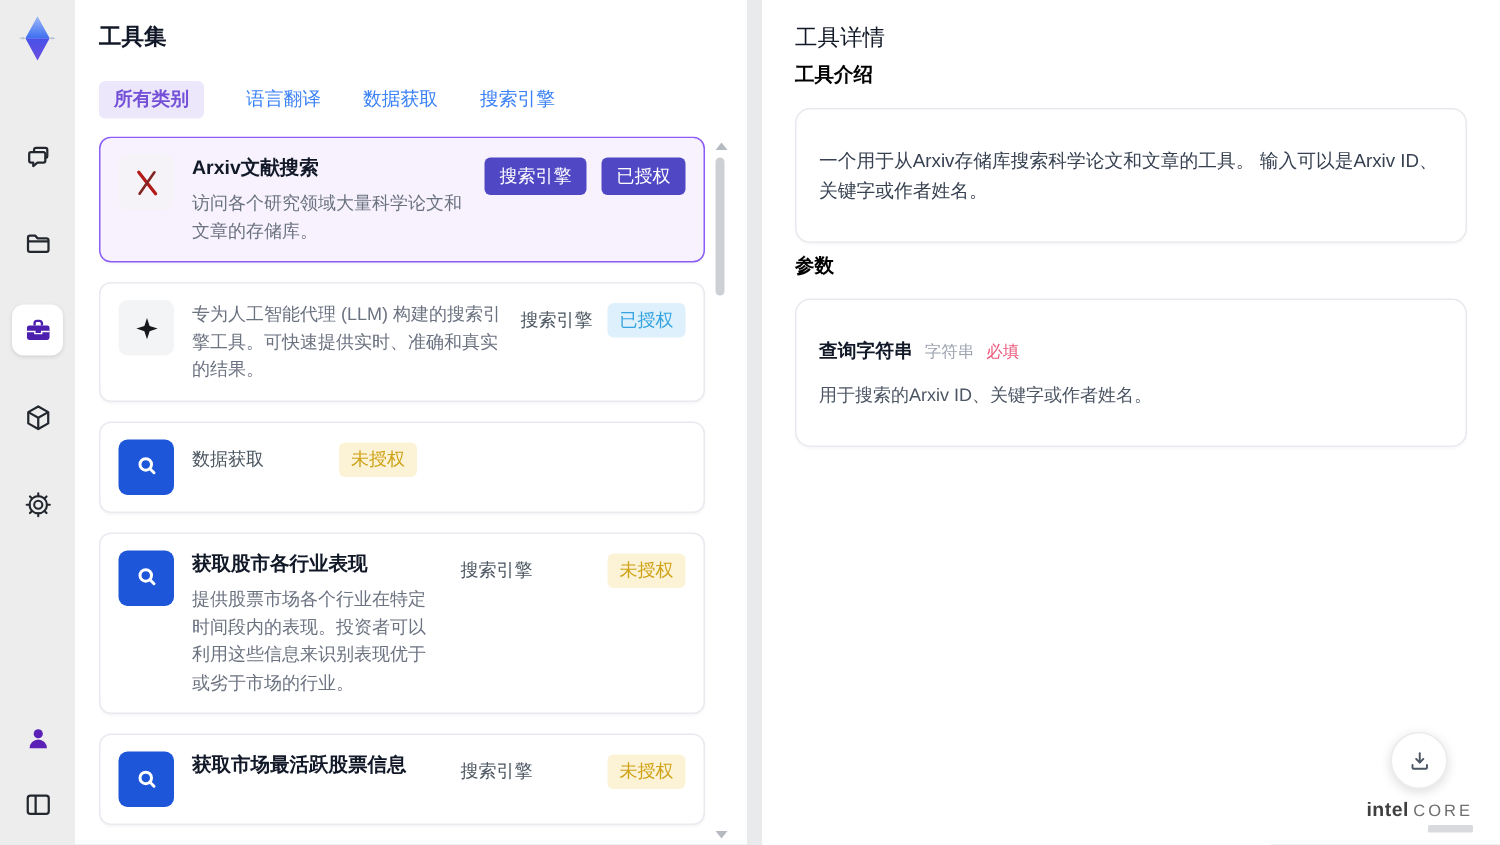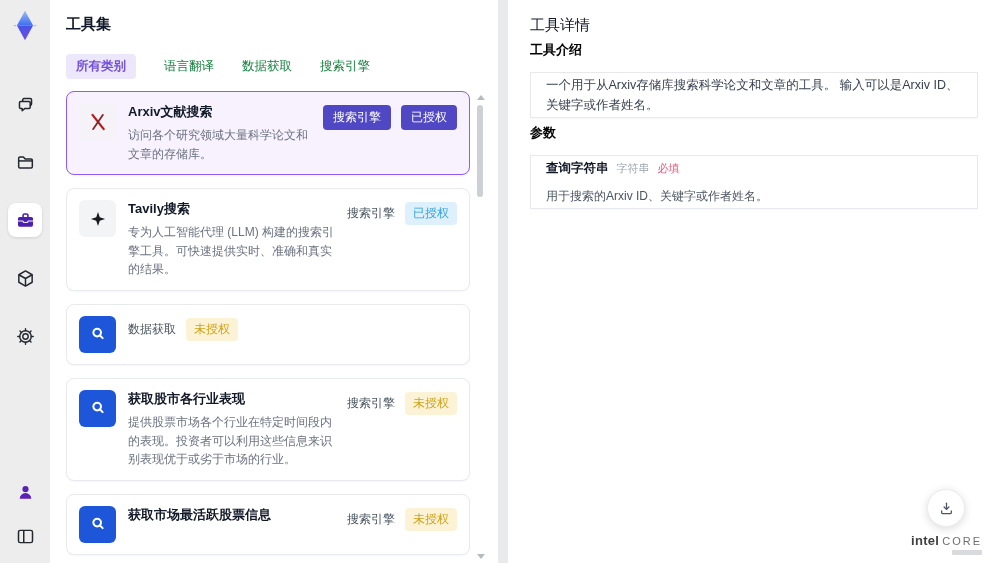--- a/index.html
+++ b/index.html
@@ -26,21 +26,21 @@
   .rail-bottom { margin-top:auto; display:flex; flex-direction:column; gap:10px; align-items:center; }
 
   
   .tools-panel {
     width:448px; flex:none; background:#ffffff;
     padding:15px 12px 0 16px; display:flex; flex-direction:column;
     margin-right:10px;
   }
   .panel-title { font-size:15px; font-weight:700; color:#111827; }
   .tabs { display:flex; align-items:center; gap:28px; margin:20px 0 12px; font-size:12.5px; }
-  .tab { color:#15803d; cursor:pointer; white-space:nowrap; }
+  .tab { color:#3b82f6; cursor:pointer; white-space:nowrap; }
   .tab.active {
     background:#ece7fb; color:#7450d8; font-weight:700;
     padding:4px 10px; border-radius:4px;
   }
   .cards-wrap { position:relative; flex:1; overflow:hidden; padding-right:16px; }
   .cards { display:flex; flex-direction:column; gap:13px; }
   .card {
     background:#ffffff; border:1px solid #e8eaef; border-radius:8px;
     padding:11px 12px; display:flex; gap:12px; cursor:pointer;
     box-shadow:0 1px 2px rgba(15,23,42,.04); flex:none;
@@ -57,42 +57,42 @@
   .card-title { font-size:13px; font-weight:700; color:#111827; margin-bottom:5px; }
   .card-desc { font-size:12px; color:#6b7280; line-height:1.55; }
   .card-side { flex:none; display:flex; gap:10px; align-items:flex-start; padding-top:2px; }
   .badge-solid {
     background:#5047c5; color:#ffffff; font-size:12px;
     padding:4px 10px; border-radius:4px; white-space:nowrap;
   }
   .cat-text { color:#4a5560; font-size:12px; padding-top:3px; white-space:nowrap; }
   .badge { font-size:12px; padding:3px 8px; border-radius:4px; white-space:nowrap; }
   .badge.auth   { background:#def0fb; color:#35a3e0; }
-  .badge.unauth { background:#fcf3d7; color:#cfa216; }
+  .badge.unauth { background:#fcf3d7; color:#cfa216;margin-left:40px; }
 
   
   .vscroll { position:absolute; top:0; right:1px; bottom:0; width:10px; }
   .vscroll .arrow-up, .vscroll .arrow-down {
     position:absolute; left:2px; width:0; height:0;
     border-left:4px solid transparent; border-right:4px solid transparent;
   }
   .vscroll .arrow-up   { top:4px;  border-bottom:5px solid #b6bac1; }
   .vscroll .arrow-down { bottom:4px; border-top:5px solid #b6bac1; }
   .vscroll .thumb {
     position:absolute; top:14px; left:2px; width:6px; height:92px;
     background:#cdd0d5; border-radius:3px;
   }
 
   
   .details-panel { flex:1; background:#ffffff; padding:16px 22px; position:relative; }
   .details-title { font-size:15px; font-weight:400; color:#111827; }
   .section-h { font-size:13px; font-weight:700; color:#000000; margin-top:6px; }
   .info-box {
-    margin-top:13px; border:1px solid #e7e9ee; border-radius:0;
-    padding:2px 15px; font-size:12.5px; color:#374151; line-height:1.6;
+    margin-top:13px; border:1px solid #e7e9ee; border-radius:10px;
+    padding:24px 15px; font-size:12.5px; color:#374151; line-height:1.6;
     box-shadow:0 1px 2px rgba(15,23,42,.03);
   }
   .param-head { display:flex; align-items:baseline; gap:8px; }
   .param-name { font-size:12.5px; font-weight:700; color:#111827; }
   .param-type { font-size:11px; color:#9ca3af; }
   .param-req  { font-size:11px; color:#ee5a7b; }
   .param-desc { margin-top:9px; font-size:12px; color:#4b5563; }
 
   
   .corner { position:absolute; right:18px; bottom:8px; display:flex; flex-direction:column; align-items:center; gap:7px; }
@@ -213,21 +213,20 @@
           </div>
         </div>
 
         <div class="card">
           <div class="tool-ico ico-gray">
             <svg viewBox="0 0 24 24" width="20" height="20">
               <polygon points="12,3.5 14.1,9.9 20.5,12 14.1,14.1 12,20.5 9.9,14.1 3.5,12 9.9,9.9" fill="#17191c"></polygon>
             </svg>
           </div>
           <div class="card-main">
-            <div class="card-title">Tavily搜索</div>
             <div class="card-desc">专为人工智能代理 (LLM) 构建的搜索引擎工具。可快速提供实时、准确和真实的结果。</div>
           </div>
           <div class="card-side">
             <span class="cat-text">搜索引擎</span>
             <span class="badge auth">已授权</span>
           </div>
         </div>
 
         <div class="card">
           <div class="tool-ico ico-blue">

